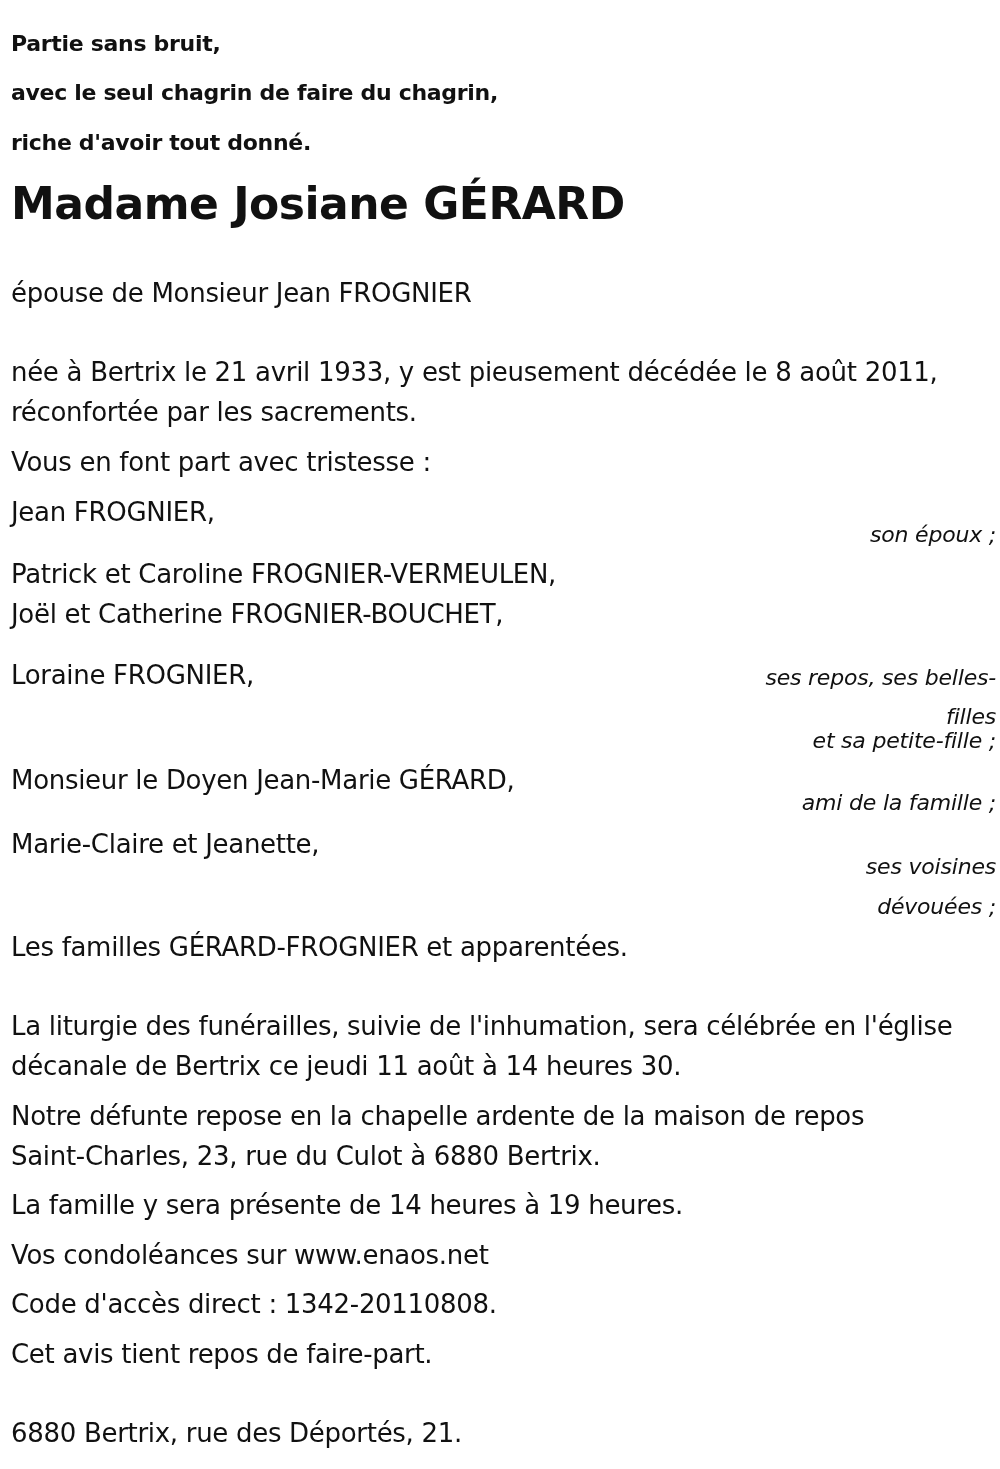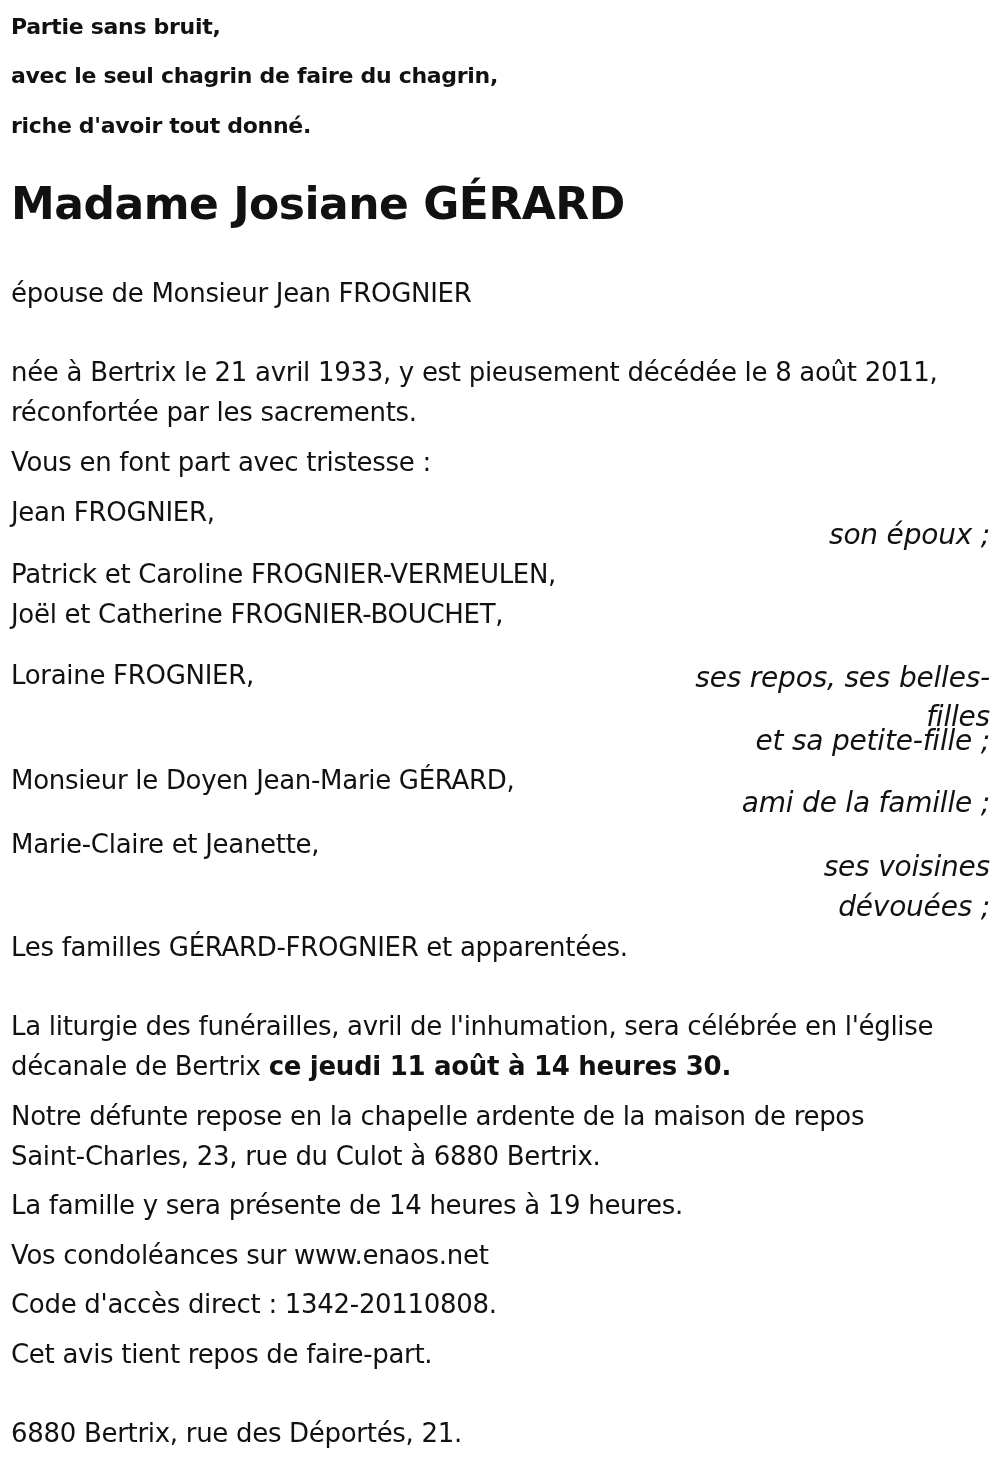--- a/index.html
+++ b/index.html
@@ -1,22 +1,22 @@
 <!DOCTYPE html>
 <html><head>
   <meta charset="utf-8">
   <style>
     html, body { margin: 0; padding: 0; background: #ffffff; }
     body { width: 1000px; height: 1469px; position: relative; overflow: hidden;
            font-family: "DejaVu Sans", "Liberation Sans", sans-serif; color: #111111; }
     .line { position: absolute; left: 11px; white-space: nowrap; font-size: 26px; line-height: 30px; letter-spacing: -0.3px; }
-    .bold { font-weight: bold; font-size: 22px; }
+    .bold { font-weight: bold; font-size: 22px; margin-top: 17px; }
     .title { font-weight: bold; font-size: 44px; line-height: 44px; letter-spacing: -0.5px; }
-    .right { position: absolute; right: 10px; white-space: nowrap; font-style: italic; font-size: 28px; line-height: 28px; text-align: center; letter-spacing: -0.2px; }
-    .strong { font-weight: bold; }
+    .right { position: absolute; right: 4px; white-space: nowrap; font-style: italic; font-size: 22px; line-height: 28px; text-align: center; letter-spacing: -0.2px; }
+    .strong { font-weight: normal; }
   </style>
 </head>
 <body>
 
 <div>
 
   <div class="line bold" style="top:12px">Partie sans bruit,</div>
   <div class="line bold" style="top:61px">avec le seul chagrin de faire du chagrin,</div>
   <div class="line bold" style="top:111px">riche d'avoir tout donné.</div>
 
@@ -41,21 +41,21 @@
 
   <div class="line" style="top:765px">Monsieur le Doyen Jean-Marie GÉRARD,</div>
   <div class="right" style="top:789px">ami de la famille ;</div>
 
   <div class="line" style="top:829px">Marie-Claire et Jeanette,</div>
   <div class="right" style="top:853px">ses voisines</div>
   <div class="right" style="top:893px">dévouées ;</div>
 
   <div class="line" style="top:932px">Les familles GÉRARD-FROGNIER et apparentées.</div>
 
-  <div class="line" style="top:1011px">La liturgie des funérailles, avril de l'inhumation, sera célébrée en l'église</div>
+  <div class="line" style="top:1011px">La liturgie des funérailles, suivie de l'inhumation, sera célébrée en l'église</div>
   <div class="line" style="top:1051px"><span>décanale de Bertrix </span><span class="strong">ce jeudi 11 août à 14 heures 30.</span></div>
 
   <div class="line" style="top:1101px">Notre défunte repose en la chapelle ardente de la maison de repos</div>
   <div class="line" style="top:1141px">Saint-Charles, 23, rue du Culot à 6880 Bertrix.</div>
 
   <div class="line" style="top:1190px">La famille y sera présente de 14 heures à 19 heures.</div>
 
   <div class="line" style="top:1240px"><span>Vos condoléances sur </span><span>www.enaos.net</span></div>
 
   <div class="line" style="top:1289px">Code d'accès direct : 1342-20110808.</div>

